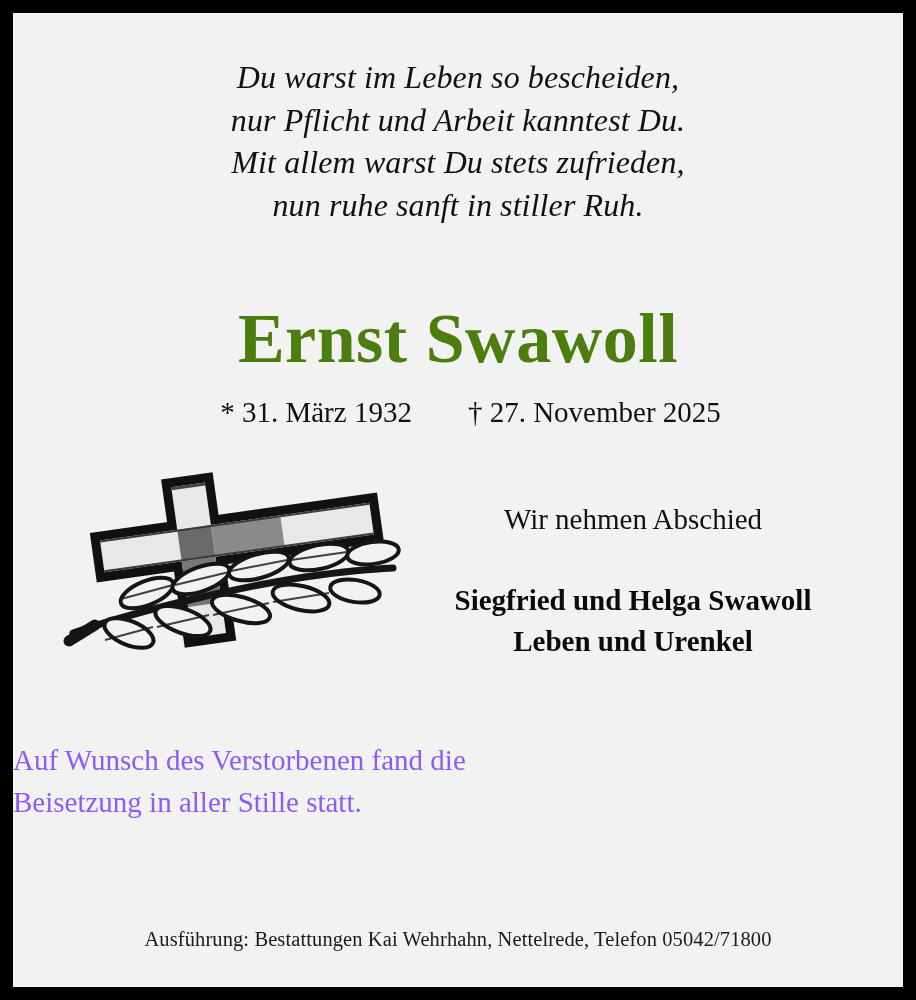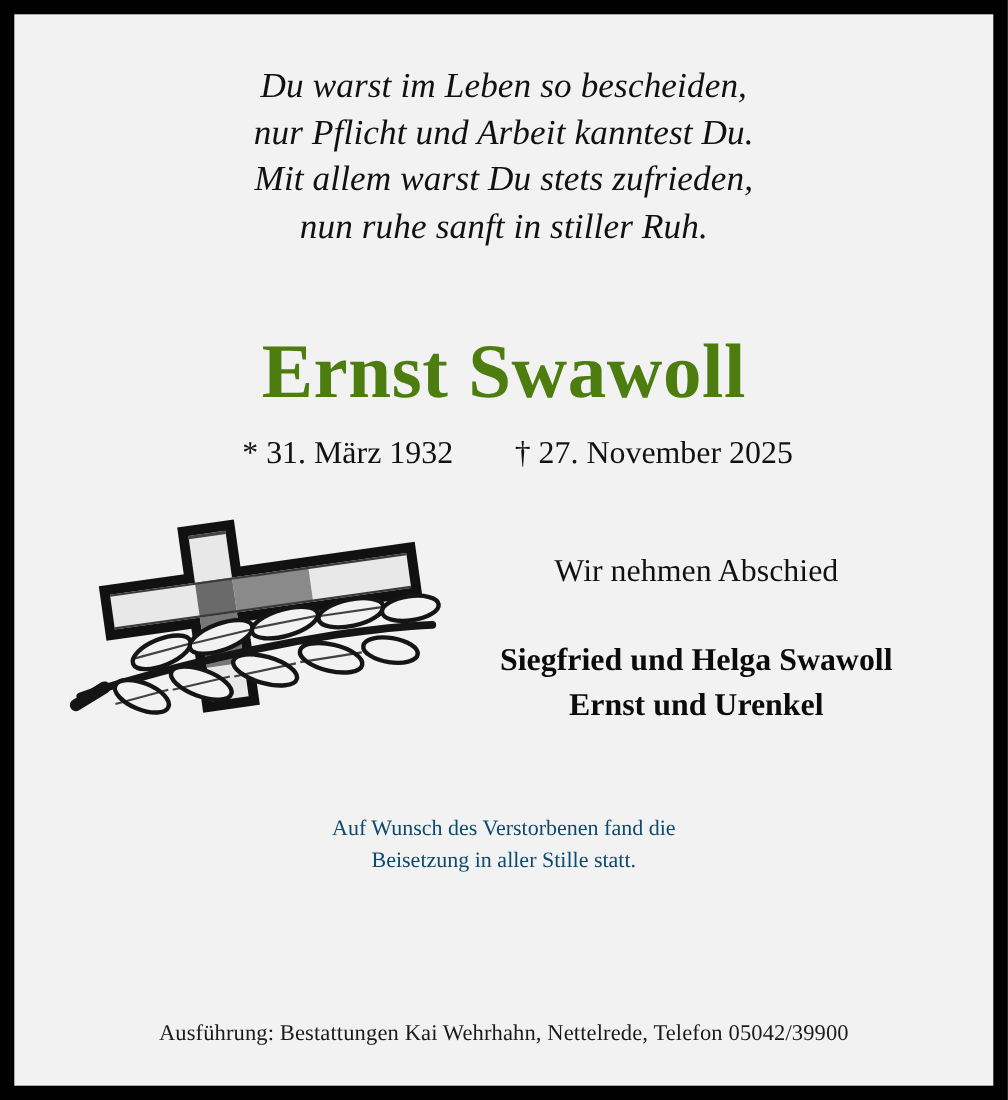--- a/index.html
+++ b/index.html
@@ -89,24 +89,23 @@
   }
   .farewell .line3 {
     margin-top: 8px;
     font-size: 29px;
     font-weight: bold;
     color: #0b0b0b;
   }
 
   .closing {
     margin-top: 64px;
-    text-align: center;
-    font-size: 20px;
+    font-size: 29px;
     line-height: 1.45;
-    color: #0c4a6e;
+    color: #8b5cf6;
   }
   .closing div { white-space: nowrap; }
 
   .footer {
     position: absolute;
     left: 0;
     right: 0;
     bottom: 36px;
     text-align: center;
     font-size: 20.5px;
@@ -192,24 +191,24 @@
             <path d="M158 150 L214 138"></path>
             <path d="M218 137 L274 128"></path>
           </g>
         </g>
       </svg>
     </div>
 
     <div class="farewell">
       <div class="line1">Wir nehmen Abschied</div>
       <div class="line2">Siegfried und Helga Swawoll</div>
-      <div class="line3">Ernst und Urenkel</div>
+      <div class="line3">Leben und Urenkel</div>
     </div>
   </div>
 
   <div class="closing">
     <div>Auf Wunsch des Verstorbenen fand die</div>
     <div>Beisetzung in aller Stille statt.</div>
   </div>
 
-  <div class="footer">Ausführung: Bestattungen Kai Wehrhahn, Nettelrede, Telefon 05042/39900</div>
+  <div class="footer">Ausführung: Bestattungen Kai Wehrhahn, Nettelrede, Telefon 05042/71800</div>
 
 </div>
 
 </body></html>

